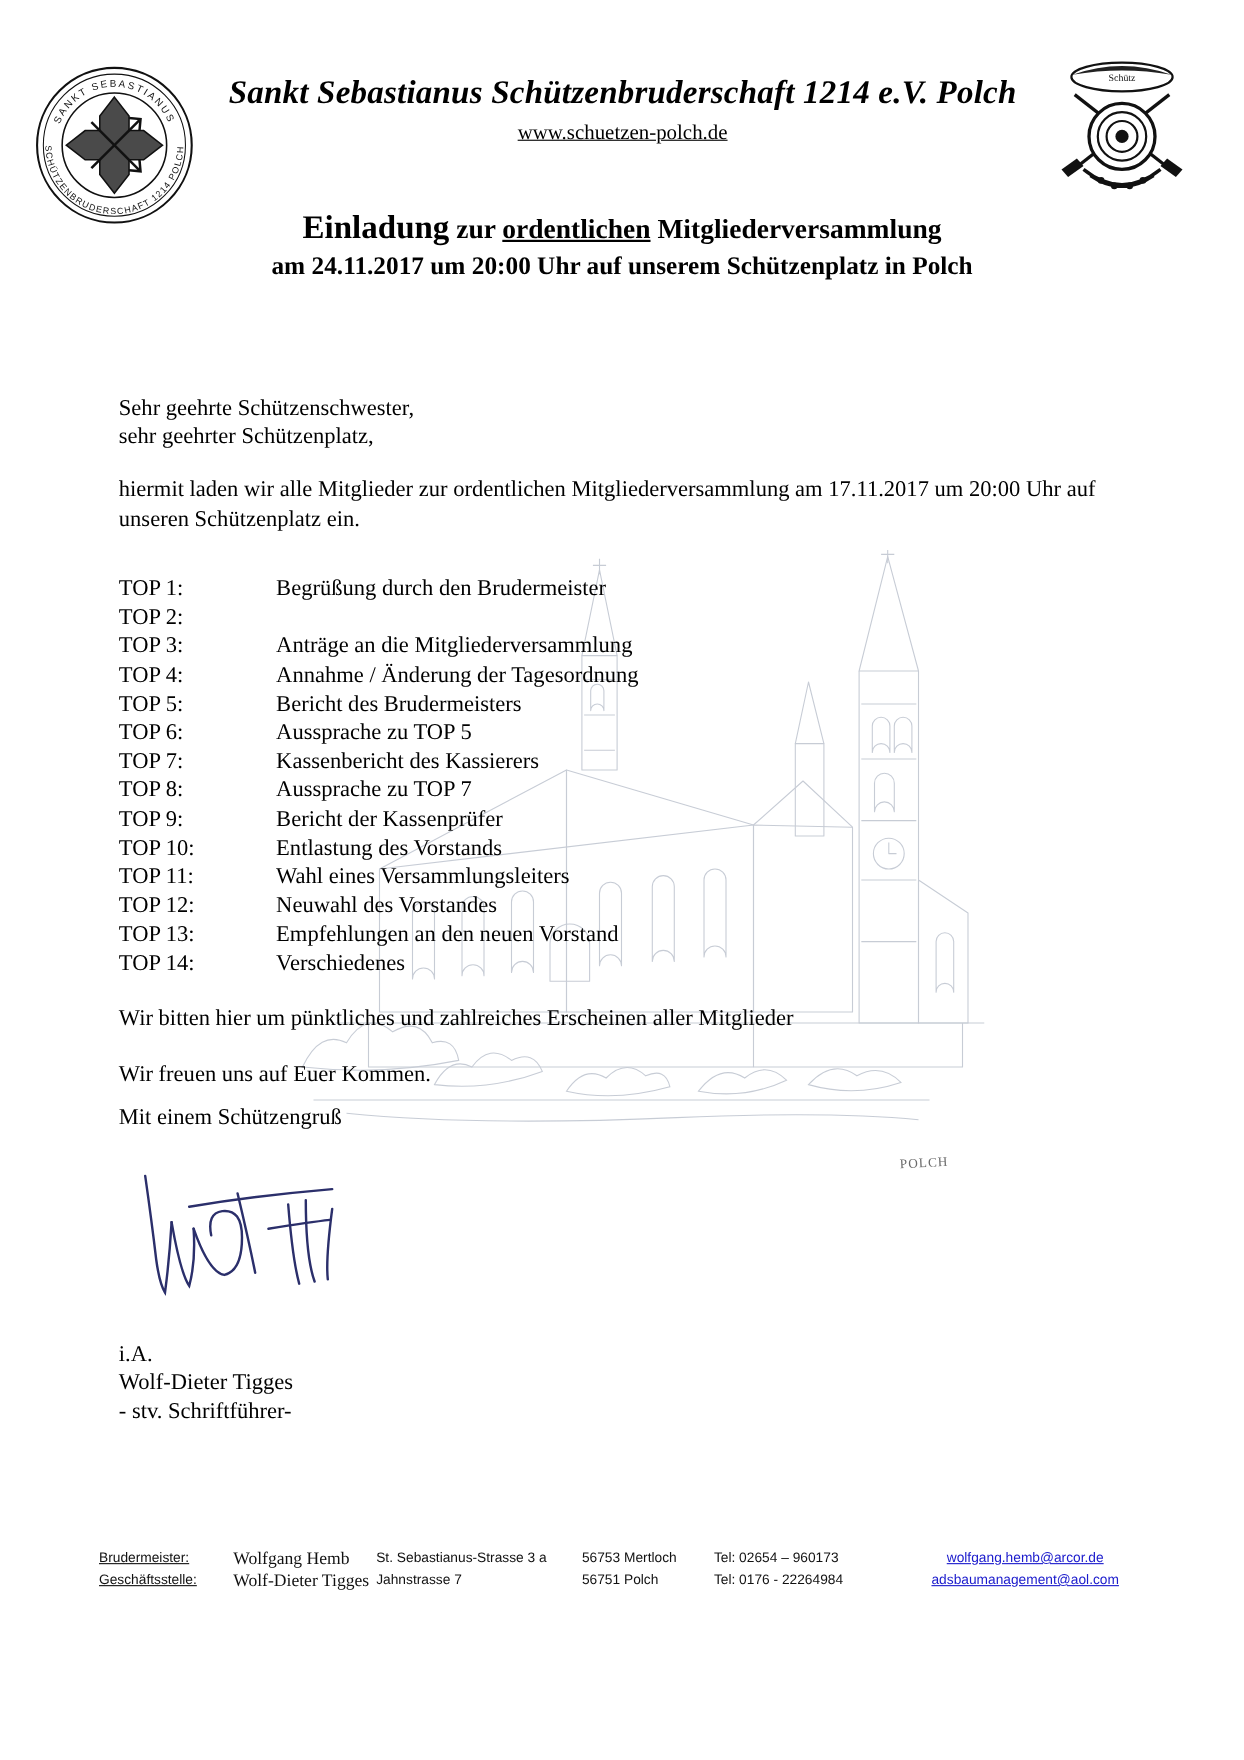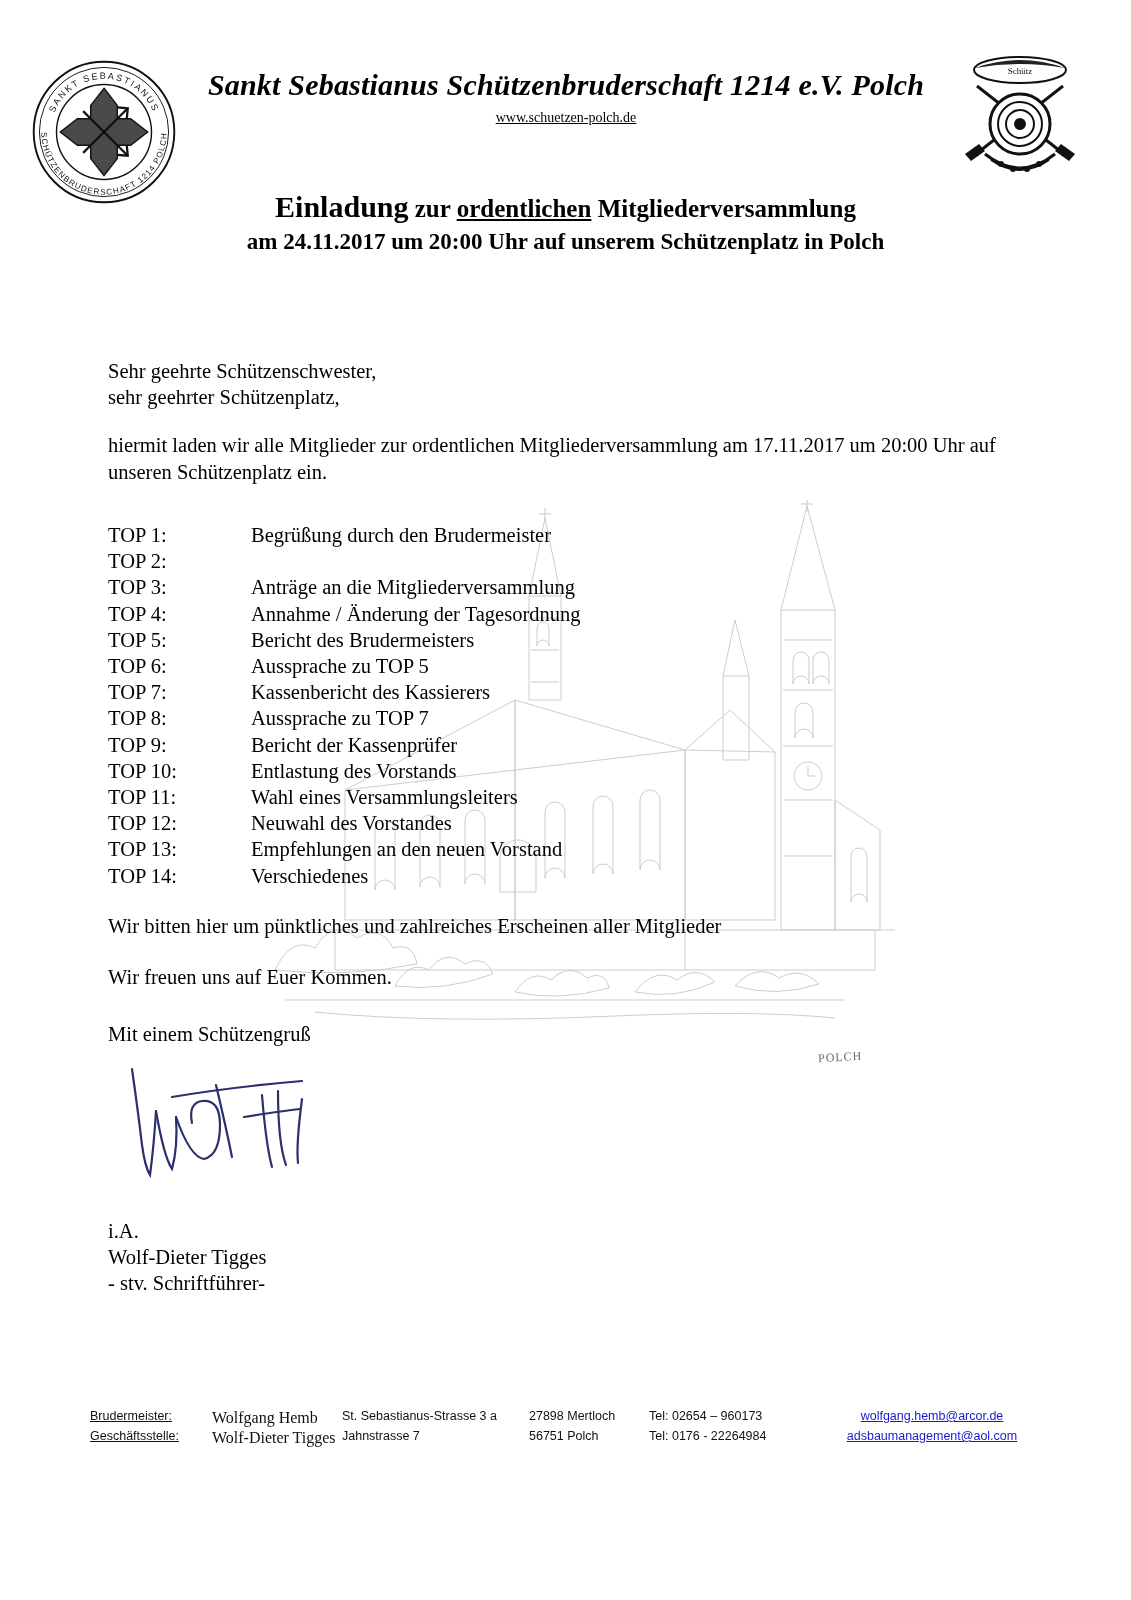--- a/index.html
+++ b/index.html
@@ -53,21 +53,21 @@
     font-size: 30px;
     letter-spacing: 0.2px;
     white-space: nowrap;
   }
   .org-url {
     position: absolute;
     left: 186px;
     top: 64px;
     width: 760px;
     text-align: center;
-    font-size: 14px;
+    font-size: 19px;
     text-decoration: underline;
     color: #000;
   }
 
   
   .title-block {
     position: absolute;
     left: 0;
     top: 190px;
     width: 1131px;
@@ -115,21 +115,21 @@
     white-space: nowrap;
   }
   .top-key {
     width: 143px;
     flex: 0 0 143px;
   }
   .top-val { flex: 1 1 auto; }
 
   .closing1 { margin-top: 24px; }
   .closing2 { margin-top: 25px; }
-  .closing3 { margin-top: 31px; }
+  .closing3 { margin-top: 13px; }
 
   
   .signature {
     position: absolute;
     left: 112px;
     top: 1055px;
     width: 260px;
     height: 140px;
   }
   .sign-block {
@@ -428,21 +428,21 @@
     <div>- stv. Schriftführer-</div>
   </div>
 
   <div class="footer">
     <table>
       <tbody>
           <tr>
         <td class="f-label">Brudermeister:</td>
         <td class="f-name">Wolfgang Hemb</td>
         <td class="f-street">St. Sebastianus-Strasse 3 a</td>
-        <td class="f-city">27898 Mertloch</td>
+        <td class="f-city">56753 Mertloch</td>
         <td class="f-tel">Tel: 02654 – 960173</td>
         <td class="f-mail">wolfgang.hemb@arcor.de</td>
       </tr>
       <tr>
         <td class="f-label">Geschäftsstelle:</td>
         <td class="f-name">Wolf-Dieter Tigges</td>
         <td class="f-street">Jahnstrasse 7</td>
         <td class="f-city">56751 Polch</td>
         <td class="f-tel">Tel: 0176 - 22264984</td>
         <td class="f-mail">adsbaumanagement@aol.com</td>

